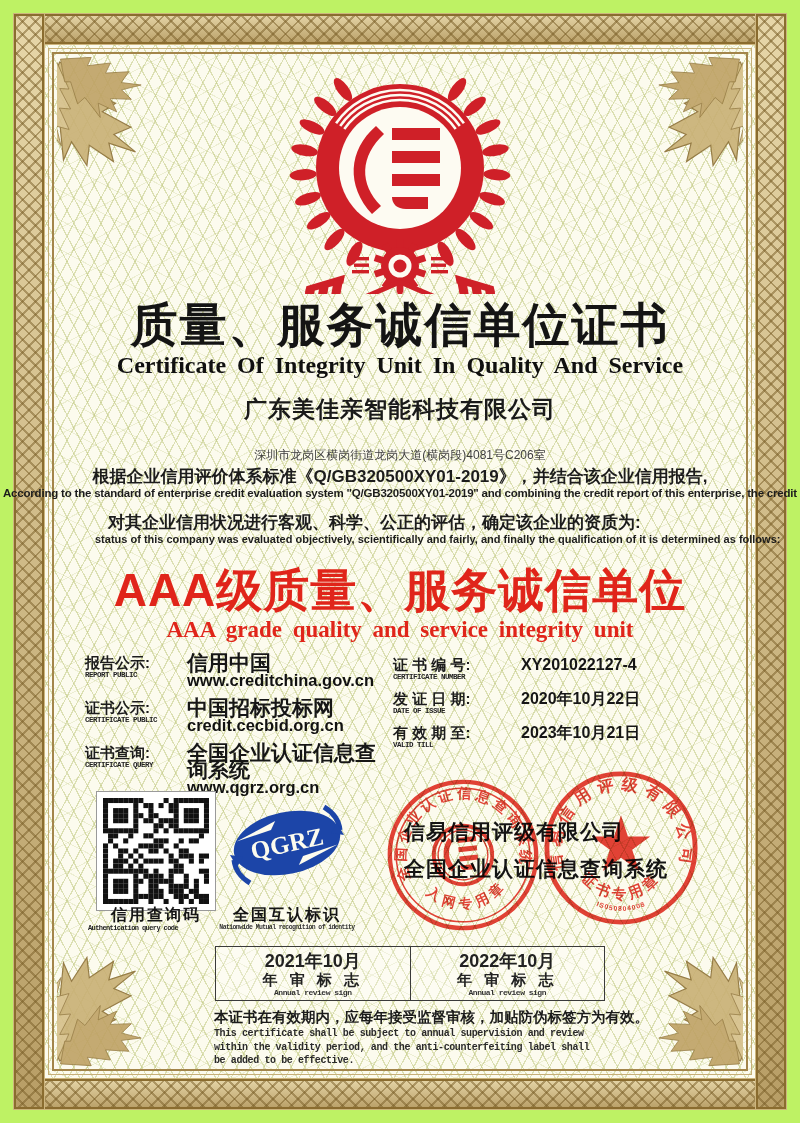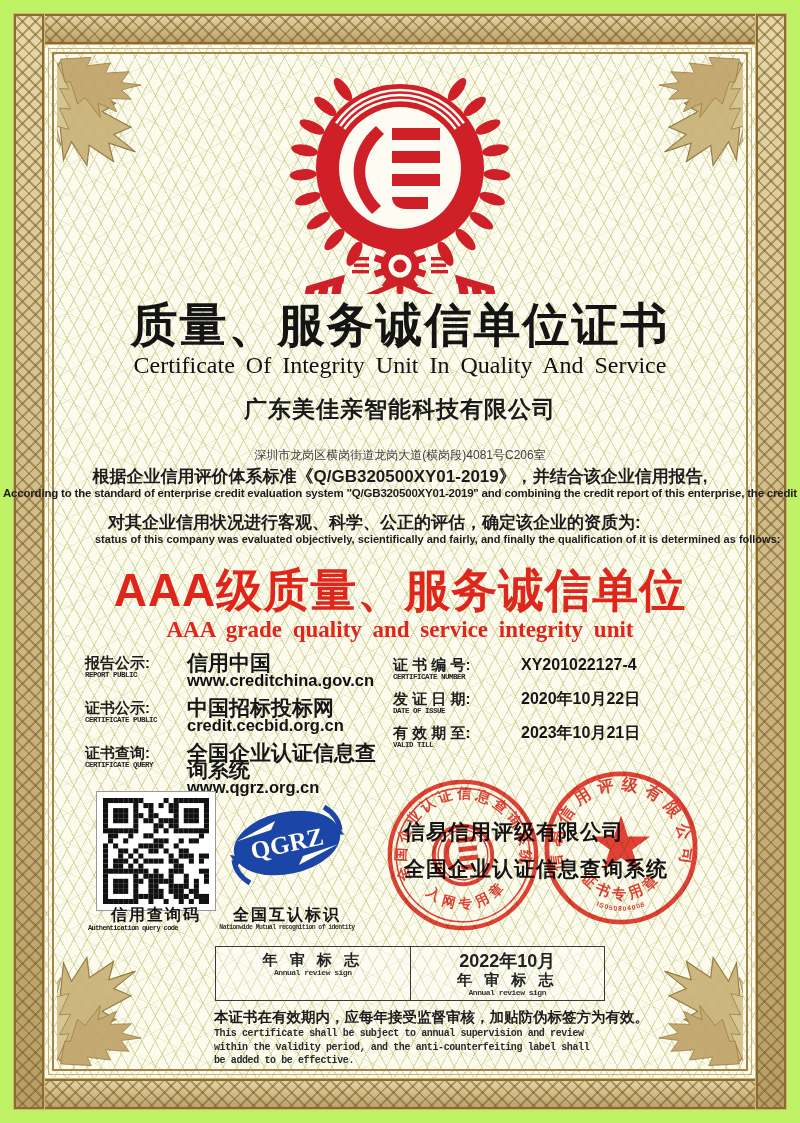--- a/index.html
+++ b/index.html
@@ -25,21 +25,21 @@
   .band.left{left:14px}.band.right{right:14px}
   .innerline{position:absolute;inset:52px;border:2px solid #a3854a;outline:1px solid #c6ae77;outline-offset:3px;pointer-events:none}
   .corner{position:absolute;width:150px;height:150px;opacity:.9}
   .corner.tl{top:57px;left:57px}
   .corner.tr{top:57px;right:57px;transform:scaleX(-1)}
   .corner.bl{bottom:57px;left:57px;transform:scaleY(-1)}
   .corner.br{bottom:57px;right:57px;transform:scale(-1,-1)}
   
   .ctr{left:0;right:0;text-align:center}
   .title-cn{top:294px;font-size:47px;font-weight:900;color:#141414;letter-spacing:2px}
-  .title-en{top:352px;font-size:24px;font-family:"Liberation Serif",serif;font-weight:400;color:#101010;word-spacing:5px}
+  .title-en{top:352px;font-size:24px;font-family:"Liberation Serif",serif;font-weight:700;color:#101010;word-spacing:5px}
   .company{top:394px;font-size:23px;font-weight:700;color:#1a1a1a;letter-spacing:1px}
   .address{top:447px;font-size:12px;color:#3d3d3d}
   .p1cn{top:465px;font-size:17px;font-weight:700;color:#1c1c1c}
   .p1en{top:487px;font-size:11.5px;font-weight:700;color:#1c1c1c;letter-spacing:-.2px}
   .p2cn{top:511px;left:108px;font-size:17px;font-weight:700;color:#1c1c1c;text-align:left}
   .p2en{top:533px;left:95px;font-size:11px;font-weight:700;color:#1c1c1c;text-align:left}
   .grade-cn{top:560px;font-size:46px;font-weight:900;color:#e0251a;letter-spacing:1px}
   .grade-en{top:617px;font-size:23px;font-family:"Liberation Serif",serif;font-weight:700;color:#e0251a;word-spacing:5px}
   
   .info{position:absolute;display:flex;flex-direction:column;gap:9px}
@@ -570,20 +570,21 @@
     <text font-size="15" font-weight="bold" fill="#e23327" letter-spacing="4">
       <textPath href="#srBot" startOffset="50%" text-anchor="middle">证书专用章</textPath>
     </text>
     <text font-size="7" font-weight="bold" fill="#e23327" letter-spacing="1">
       <textPath href="#srCode" startOffset="50%" text-anchor="middle">IS050804008</textPath>
     </text>
   </svg>
 
   <div class="abs annual">
     <div class="abox">
+      <div class="adate">2021年10月</div>
       <div class="acn">年 审 标 志</div>
       <div class="aen">Annual review sign</div>
     </div>
     <div class="abox">
       <div class="adate">2022年10月</div>
       <div class="acn">年 审 标 志</div>
       <div class="aen">Annual review sign</div>
     </div>
   </div>
 

